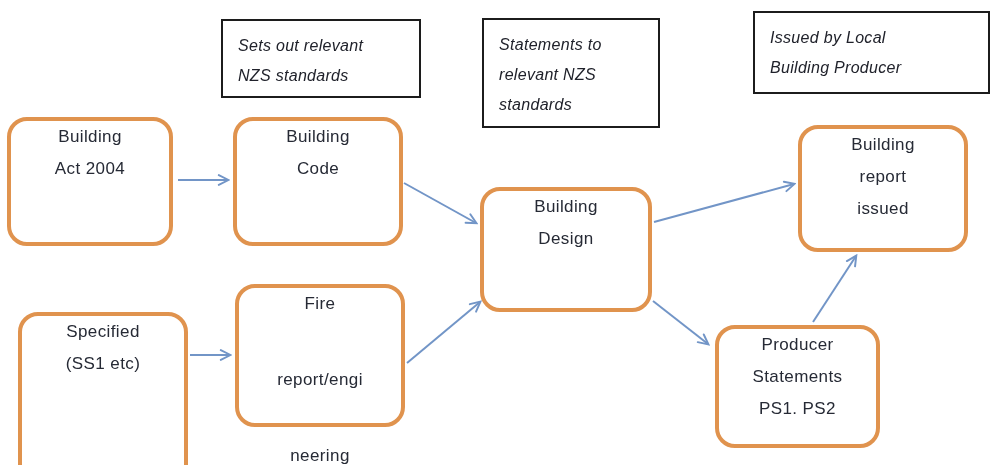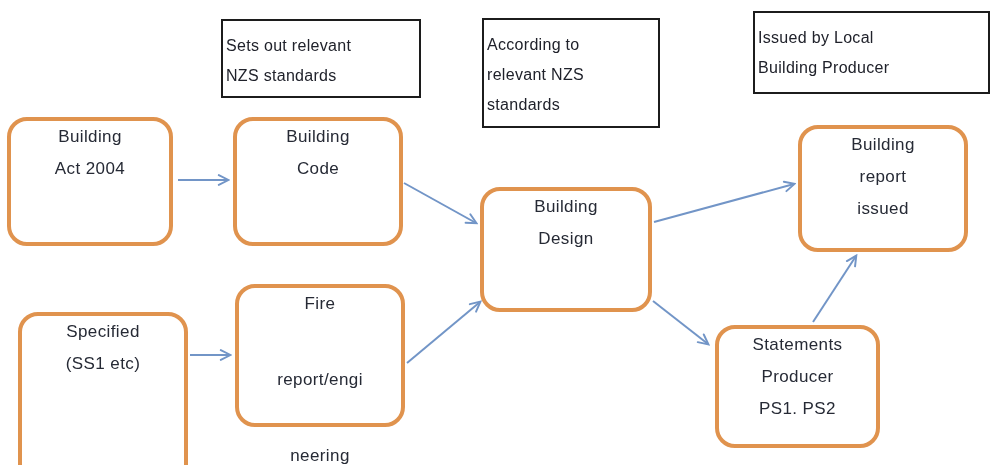--- a/index.html
+++ b/index.html
@@ -44,24 +44,25 @@
     line-height: 32px;
     letter-spacing: 0.4px;
   }
   .annotation {
     position: absolute;
     z-index: 2;
     box-sizing: border-box;
     background: #ffffff;
     border: 2px solid var(--ann-border, #1c1c1c);
     color: var(--ann-text, #20222b);
+    font-style: italic;
     font-size: 16px;
     line-height: 30px;
     letter-spacing: 0.3px;
-    padding: 10px 8px 0 3px;
+    padding: 10px 8px 0 15px;
   }
   
   #n-act       { left: 7px;   top: 117px; width: 166px; height: 129px; padding-bottom: 22px; }
   #n-code      { left: 233px; top: 117px; width: 170px; height: 129px; padding-bottom: 22px; }
   #n-design    { left: 480px; top: 187px; width: 172px; height: 125px; padding-bottom: 28px; }
   #n-permit    { left: 798px; top: 125px; width: 170px; height: 127px; }
   #n-specified { left: 18px;  top: 284px; width: 170px; height: 172px; margin-top: 28px; }
   #n-fire      { left: 235px; top: 284px; width: 170px; height: 143px; gap: 44px; }
   #n-producer  { left: 715px; top: 325px; width: 165px; height: 123px; }
   
@@ -88,21 +89,21 @@
     <line class="arrow-line" x1="653" y1="301" x2="708" y2="344" marker-end="url(#ah)"></line>
     <line class="arrow-line" x1="813" y1="322" x2="856" y2="256" marker-end="url(#ah)"></line>
   </svg>
 
   <div class="annotation" id="a-sets">
     <div>Sets out relevant</div>
     <div>NZS standards</div>
   </div>
 
   <div class="annotation" id="a-according">
-    <div>According to</div>
+    <div>Statements to</div>
     <div>relevant NZS</div>
     <div>standards</div>
   </div>
 
   <div class="annotation" id="a-issued">
     <div>Issued by Local</div>
     <div>Building Producer</div>
   </div>
 
   <div class="node" id="n-act">
@@ -131,18 +132,18 @@
     <div>(SS1 etc)</div>
   </div>
 
   <div class="node" id="n-fire">
     <div>Fire</div>
     <div>report/engi</div>
     <div>neering</div>
   </div>
 
   <div class="node" id="n-producer">
+    <div>Producer</div>
     <div>Statements</div>
-    <div>Producer</div>
     <div>PS1. PS2</div>
   </div>
 
 </div>
 
 </body></html>

